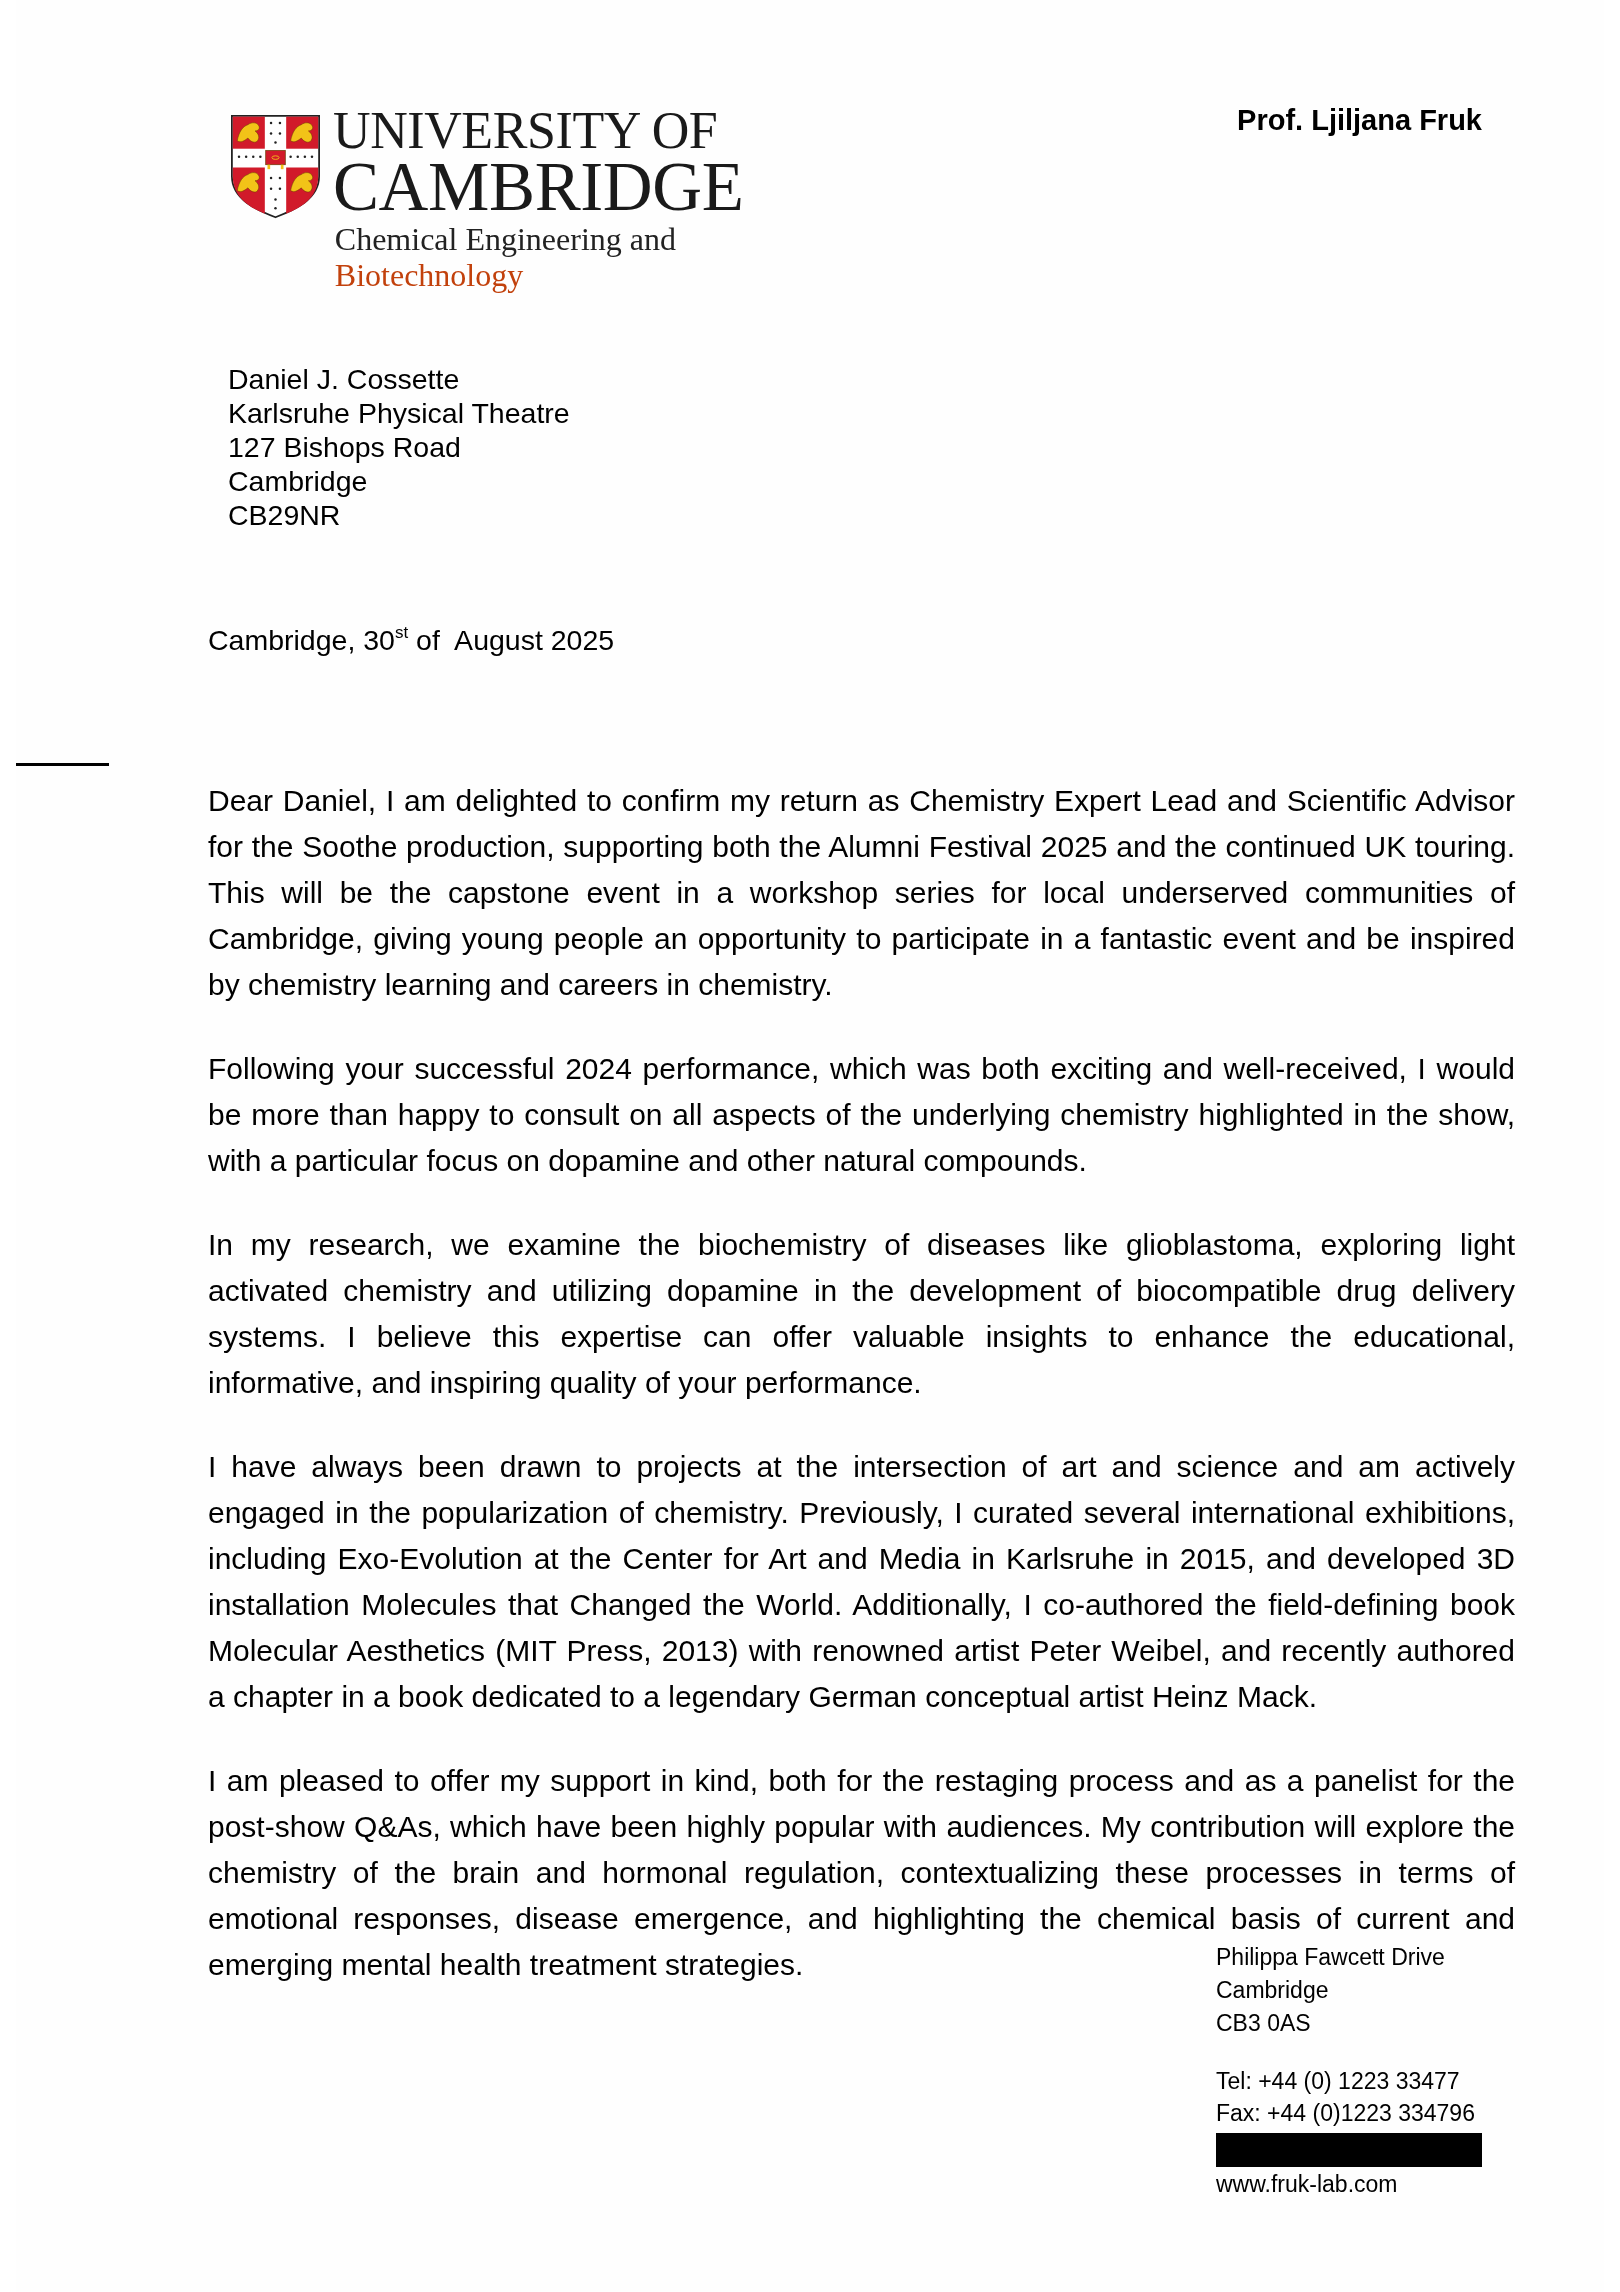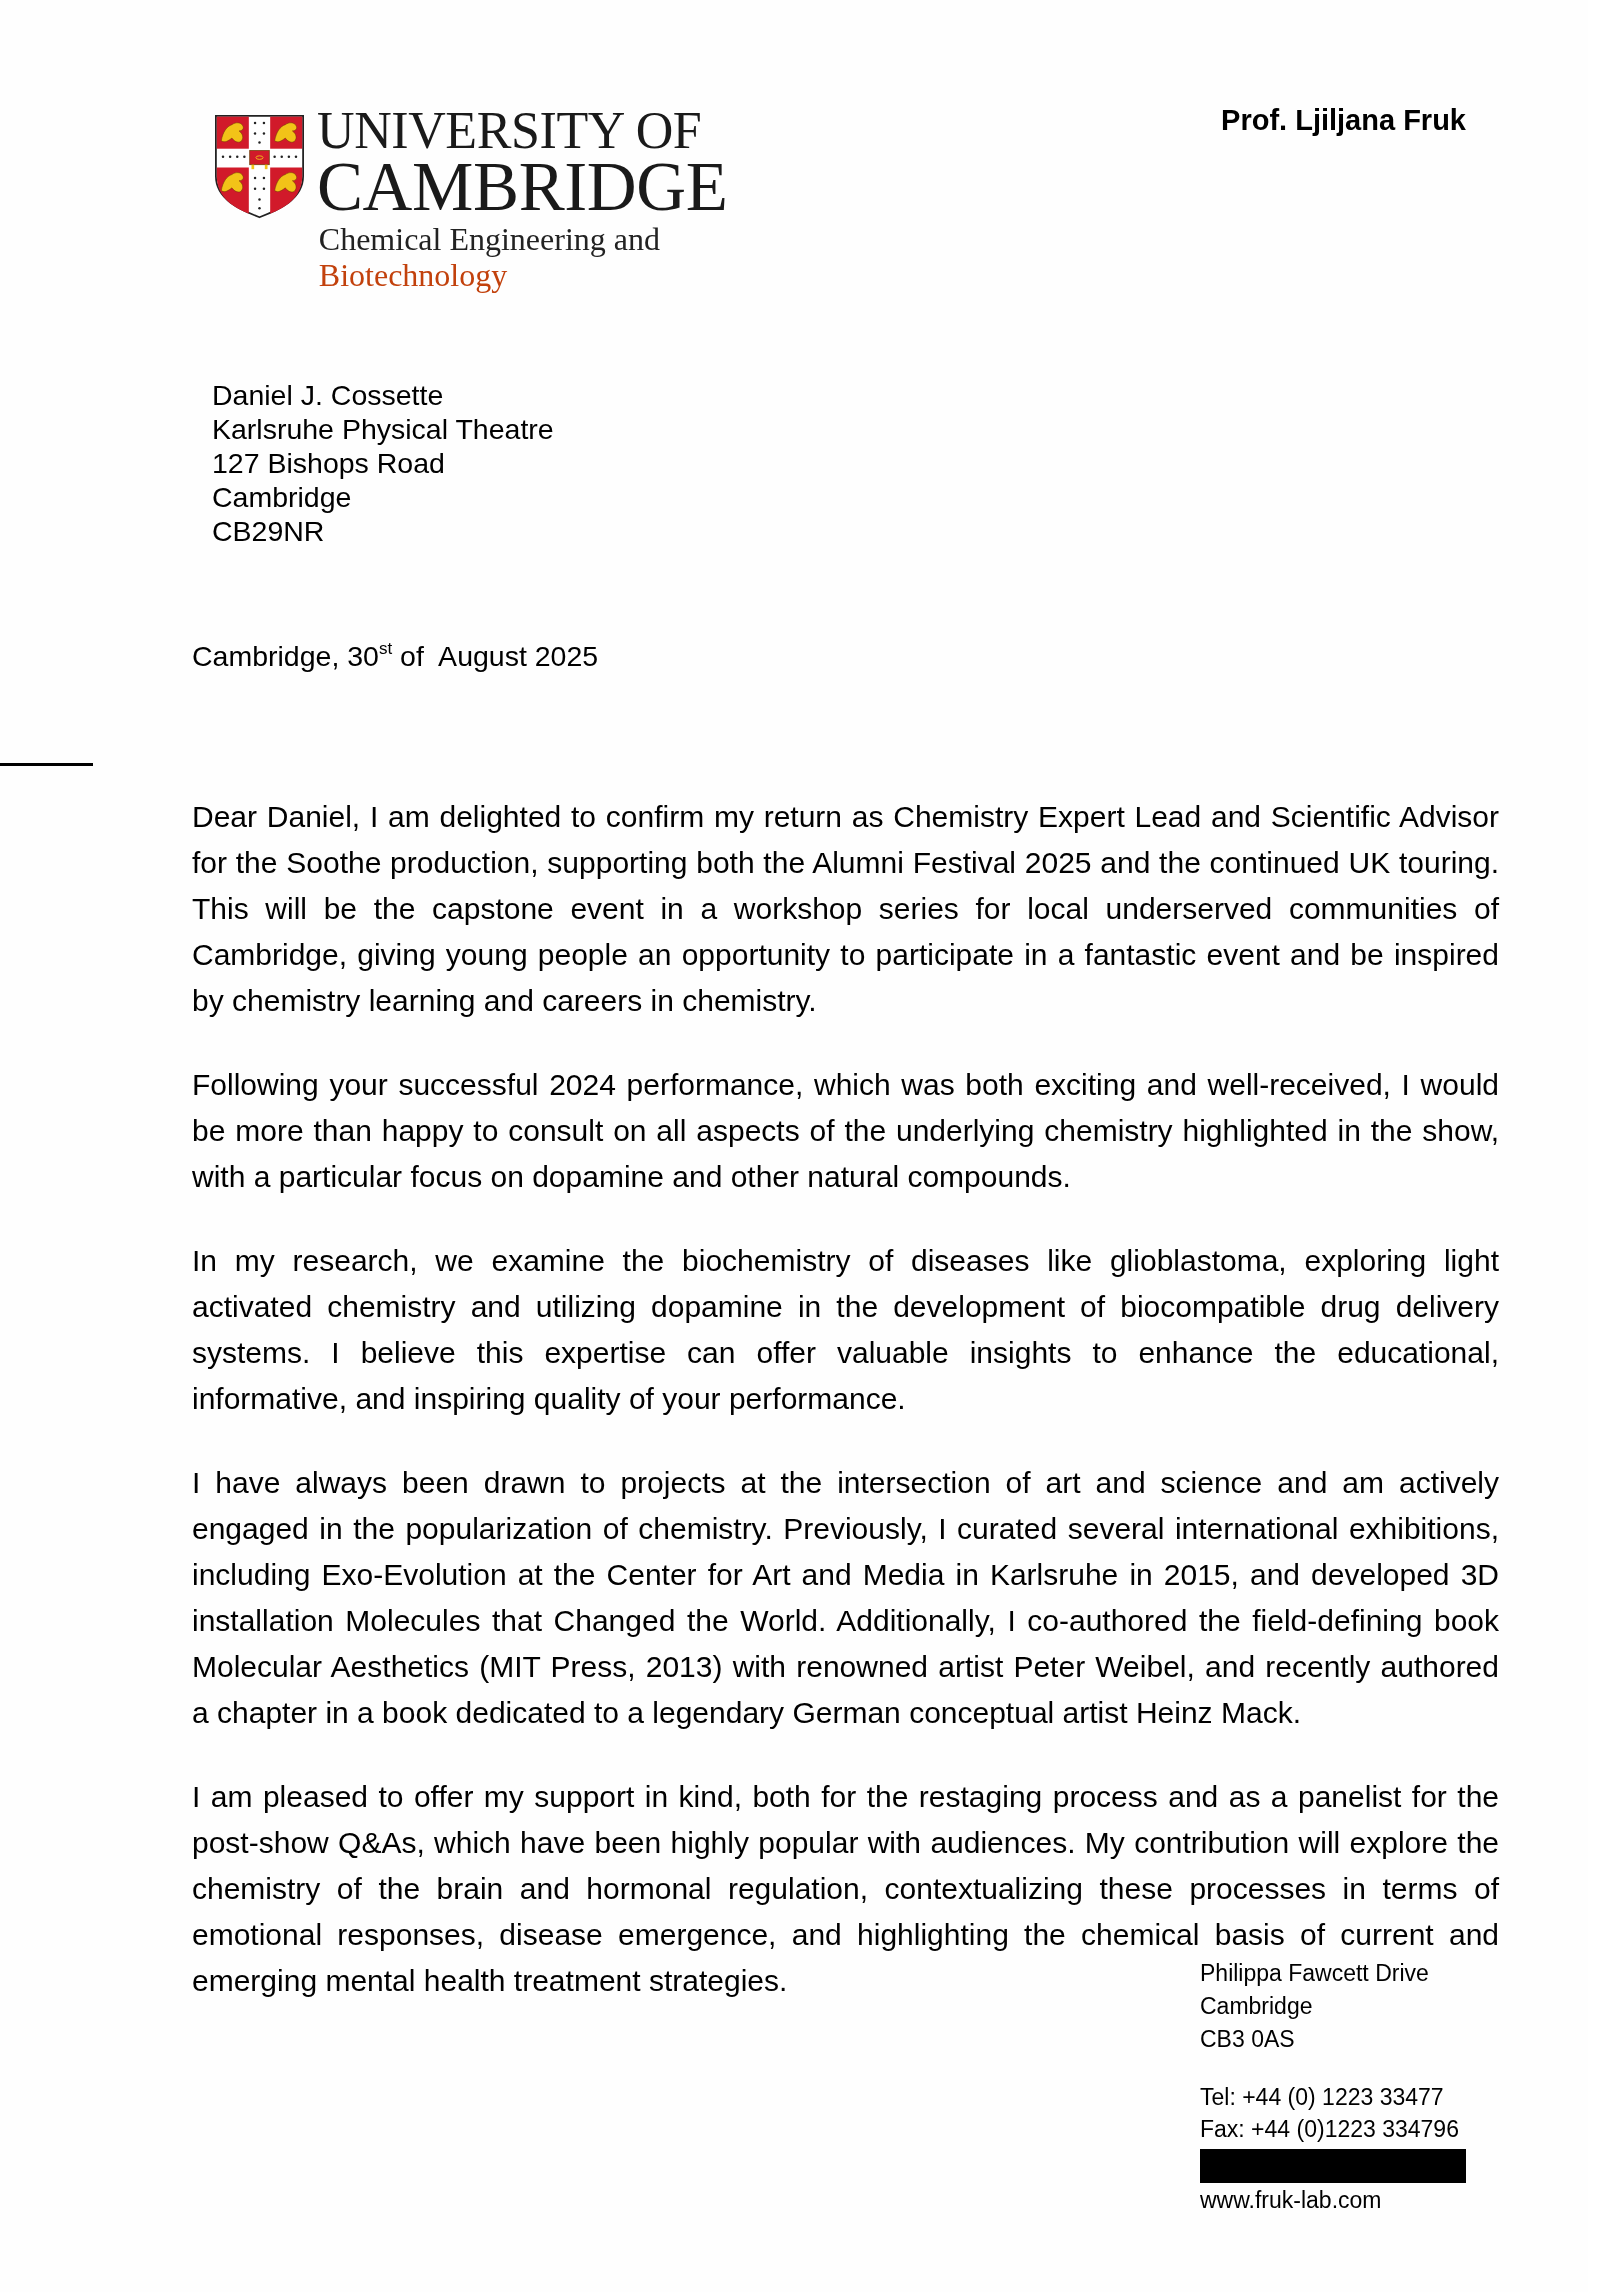--- a/index.html
+++ b/index.html
@@ -1,29 +1,29 @@
 <!DOCTYPE html>
 <html style="font-size:14.3px"><head>
 <meta charset="utf-8">
 <style>
   html, body { margin: 0; padding: 0; background: #ffffff; }
   body { width: 1621px; height: 2293px; position: relative; overflow: hidden; color: #000; }
-  .page { position: absolute; left: 0; top: 0; width: 1588px; height: 2293px; background: #fefefe; }
+  .page { position: absolute; left: 16px; top: 0; width: 1588px; height: 2293px; background: #fefefe; }
 
   
   .crest { position: absolute; left: 214px; top: 114px; width: 91px; height: 105px; }
   .wordmark { position: absolute; left: 317px; top: 105px; font-family: "Liberation Serif", serif; color: #1a1a1a; }
   .wm-line1 { position: absolute; left: 0; top: 0; white-space: nowrap; font-size: 52px; line-height: 52px; letter-spacing: -0.4px; }
   .wm-line2 { position: absolute; left: 0; top: 48px; white-space: nowrap; font-size: 69px; line-height: 69px; letter-spacing: -0.4px; }
   .wm-line3 { position: absolute; left: 1.8px; top: 116px; white-space: nowrap; font-size: 32px; line-height: 36px; color: #222; }
   .wm-line4 { position: absolute; left: 1.8px; top: 152px; white-space: nowrap; font-size: 32px; line-height: 36px; color: #c2410c; }
 
   .sender-name { position: absolute; right: 122px; top: 102px; font-family: Liberation Sans, sans-serif; font-weight: bold; font-size: 29px; line-height: 36px; white-space: nowrap; }
 
-  .sans { font-family: "Liberation Sans", sans-serif; margin-top: 16px; }
+  .sans { font-family: "Liberation Sans", sans-serif; }
 
   .recipient { position: absolute; left: 212px; top: 362px; font-size: 28.5px; line-height: 34px; }
   .recipient div { white-space: nowrap; }
 
   .date { position: absolute; left: 192px; top: 622px; font-size: 28.5px; line-height: 36px; white-space: nowrap; }
   .date sup { font-size: 17px; vertical-align: 0; position: relative; top: -11.6px; }
 
   .fold-mark { position: absolute; left: 0; top: 763px; width: 93px; height: 2.7px; background: #000; }
 
   .subject { position: absolute; left: 192px; top: 725px; font-size: 28.5px; line-height: 36px; font-weight: bold; white-space: nowrap; }

